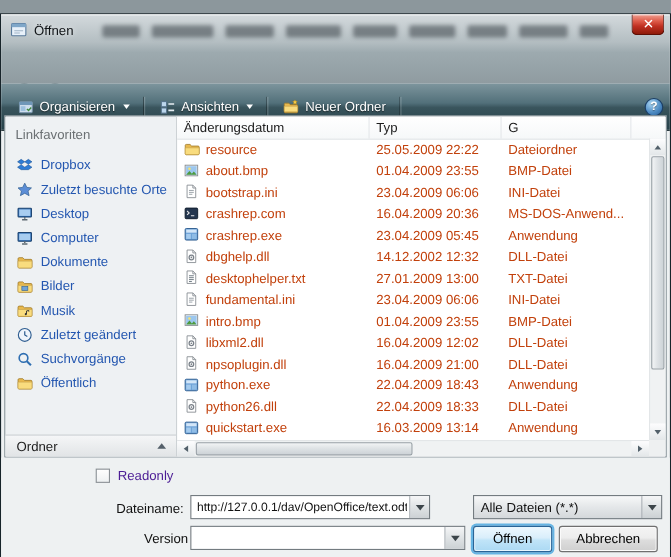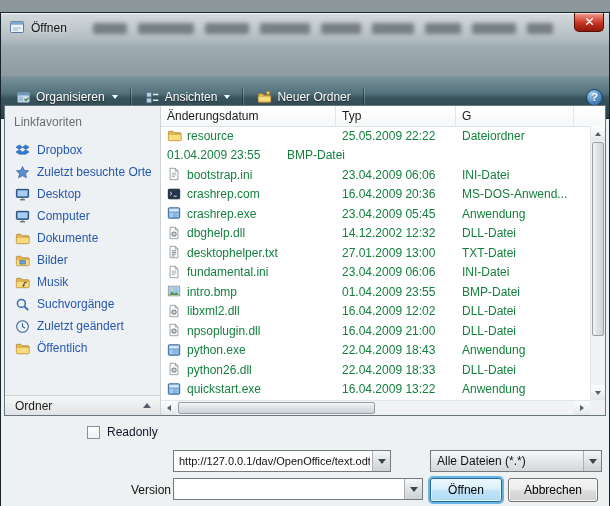--- a/index.html
+++ b/index.html
@@ -69,21 +69,21 @@
   .sb-item .sicon{width:15px;height:15px;display:flex;flex:0 0 auto;}
   .sb-footer{position:absolute;left:0;right:0;bottom:0;height:20px;background:linear-gradient(180deg,#f5f6f7,#e1e4e6);
     border-top:1px solid #ccd1d4;display:flex;align-items:center;padding-left:10px;color:#1d1d1d;box-sizing:border-box;}
   .sb-footer .chev-up{margin-left:auto;margin-right:9px;width:0;height:0;border-left:4px solid transparent;border-right:4px solid transparent;border-bottom:5px solid #55606a;}
 
   .filearea{flex:1;position:relative;border-left:1px solid #cdd2d5;background:#fff;overflow:hidden;}
   .cols{display:flex;height:20px;background:linear-gradient(180deg,#ffffff,#f6f8f9);border-bottom:1px solid #dfe3e6;}
   .col{box-sizing:border-box;padding:3px 0 0 6px;color:#1c1c1c;border-right:1px solid #e4e7ea;overflow:hidden;white-space:nowrap;}
   .col:nth-child(1){width:175px;} .col:nth-child(2){width:120px;} .col:nth-child(3){width:118px;} .col:nth-child(4){flex:1;border-right:none;}
   .rows{position:absolute;left:0;right:15px;top:20px;bottom:15px;overflow:hidden;}
-  .row{height:19.5px;display:flex;align-items:center;color:#15803d;}
+  .row{height:19.5px;display:flex;align-items:center;color:#c2410c;}
   .cell{box-sizing:border-box;padding-left:6px;white-space:nowrap;overflow:hidden;}
   .c-name{width:175px;display:flex;align-items:center;gap:5px;}
   .c-date{width:120px;} .c-type{width:118px;} .c-size{flex:1;}
   .ficon{width:15px;height:15px;display:flex;flex:0 0 auto;}
 
   
   .vscroll{position:absolute;top:20px;right:0;bottom:15px;width:15px;background:#f0f2f3;border-left:1px solid #e3e6e8;box-sizing:border-box;}
   .vs-up,.vs-down{position:absolute;left:0;right:0;height:15px;background:linear-gradient(180deg,#fdfdfe,#e3e7e9);display:flex;align-items:center;justify-content:center;}
   .vs-up{top:0;} .vs-down{bottom:0;}
   .vs-thumb{position:absolute;left:1px;right:1px;top:16px;height:70%;border:1px solid #98a0a6;border-radius:2px;
@@ -96,21 +96,21 @@
   .hs-left,.hs-right{position:absolute;top:0;bottom:0;width:16px;background:linear-gradient(180deg,#fdfdfe,#e3e7e9);display:flex;align-items:center;justify-content:center;}
   .hs-left{left:0;} .hs-right{right:0;}
   .hs-thumb{position:absolute;top:1px;bottom:1px;left:17px;width:195px;border:1px solid #98a0a6;border-radius:2px;
     background:linear-gradient(180deg,#f2f4f5,#dfe3e6 45%,#cdd3d7);}
   .sb-corner{position:absolute;right:0;bottom:0;width:15px;height:15px;background:#eef0f1;}
 
   
   .bottom{position:absolute;left:0;right:0;top:403px;bottom:0;background:#eef1f2;}
   .readonly{position:absolute;left:86px;top:9px;display:flex;align-items:center;gap:7px;}
   .checkbox{width:13px;height:13px;border:1px solid #8b9196;box-sizing:border-box;background:linear-gradient(180deg,#fefefe,#eef1f2);}
-  .readonly-label{color:#0f172a;text-align:right;}
+  .readonly-label{color:#4c1d95;text-align:right;}
   .flabel{position:absolute;width:108px;text-align:right;color:#111;}
   .lbl-filename{left:58px;top:39px;}
   .lbl-version{left:62px;top:67px;}
   .combo{position:absolute;height:22px;box-sizing:border-box;border:1px solid #737b80;background:#fff;display:flex;align-items:center;overflow:hidden;}
   .combo input{flex:1;border:0;outline:0;background:transparent;font:11px "Liberation Sans",sans-serif;color:#111;padding:0 2px 0 5px;min-width:0;}
   .combo-arrow{flex:0 0 auto;width:17px;height:100%;display:flex;align-items:center;justify-content:center;
     border-left:1px solid #aab0b5;background:linear-gradient(180deg,#f5f6f7,#dfe3e5 50%,#ccd1d4);}
   .cb-filename{left:172px;top:34px;width:218px;}
   .cb-version{left:172px;top:62px;width:250px;}
   .cb-filetype{left:429px;top:34px;width:172px;background:linear-gradient(180deg,#f7f8f9,#e4e7e9 50%,#d4d8db);}
@@ -328,35 +328,35 @@
                 <circle cx="9" cy="11.3" r="1" fill="#333"></circle>
                 <path d="M9.7 8.2l2.2-.5v1.2" stroke="#333" stroke-width=".9" fill="none"></path>
               </svg>
             </span>
             <span>Musik</span>
           </div>
 
           <div class="sb-item">
             <span class="sicon">
               <svg viewBox="0 0 16 16" width="15" height="15">
+                <circle cx="8" cy="8" r="6.2" fill="#eef4fb" stroke="#2f5e91" stroke-width="1.1"></circle>
+                <path d="M8 4.5V8l2.5 1.5" stroke="#2f5e91" fill="none" stroke-width="1.2"></path>
+              </svg>
+            </span>
+            <span>Zuletzt geändert</span>
+          </div>
+
+          <div class="sb-item">
+            <span class="sicon">
+              <svg viewBox="0 0 16 16" width="15" height="15">
                 <circle cx="6.8" cy="6.8" r="4.2" fill="none" stroke="#2f6fb2" stroke-width="1.6"></circle>
                 <path d="M10 10l4 4" stroke="#2f6fb2" stroke-width="2"></path>
               </svg>
             </span>
             <span>Suchvorgänge</span>
-          </div>
-
-          <div class="sb-item">
-            <span class="sicon">
-              <svg viewBox="0 0 16 16" width="15" height="15">
-                <circle cx="8" cy="8" r="6.2" fill="#eef4fb" stroke="#2f5e91" stroke-width="1.1"></circle>
-                <path d="M8 4.5V8l2.5 1.5" stroke="#2f5e91" fill="none" stroke-width="1.2"></path>
-              </svg>
-            </span>
-            <span>Zuletzt geändert</span>
           </div>
 
           <div class="sb-item">
             <span class="sicon">
               <svg viewBox="0 0 16 16" width="15" height="15">
                 <path d="M1.5 4.5c0-.6.4-1 1-1h3.6l1.6 1.6h6.3c.6 0 1 .4 1 1v6.4c0 .6-.4 1-1 1H2.5c-.6 0-1-.4-1-1z" fill="#e9b94e" stroke="#a07c2c" stroke-width=".8"></path>
                 <path d="M1.5 6.8h13.5v5.6c0 .6-.4 1-1 1H2.5c-.6 0-1-.4-1-1z" fill="#f9dc7e" stroke="#c4a04a" stroke-width=".6"></path>
               </svg>
             </span>
             <span>Öffentlich</span>
@@ -392,20 +392,31 @@
                 </svg>
               </span>
               <span>resource</span>
             </span>
             <span class="cell c-date">25.05.2009 22:22</span>
             <span class="cell c-type">Dateiordner</span>
             <span class="cell c-size"></span>
           </div>
 
           <div class="row">
+            <span class="cell c-name">
+              <span class="ficon">
+                <svg viewBox="0 0 16 16" width="14" height="14">
+                  <rect x="1.5" y="2.5" width="13" height="11" fill="#fff" stroke="#8a9094"></rect>
+                  <rect x="2.5" y="3.5" width="11" height="9" fill="#9cc7ee"></rect>
+                  <circle cx="6" cy="6.3" r="1.3" fill="#f7e26b"></circle>
+                  <path d="M2.5 12.5l3.5-4 2.5 3 2-2.4 3 3.4z" fill="#4e9a3f"></path>
+                </svg>
+              </span>
+              <span>about.bmp</span>
+            </span>
             <span class="cell c-date">01.04.2009 23:55</span>
             <span class="cell c-type">BMP-Datei</span>
             <span class="cell c-size"></span>
           </div>
 
           <div class="row">
             <span class="cell c-name">
               <span class="ficon">
                 <svg viewBox="0 0 16 16" width="14" height="14">
                   <path d="M3.5 1.5h6l3 3v10h-9z" fill="#fff" stroke="#848a90" stroke-width=".9"></path>
@@ -592,21 +603,21 @@
               <span class="ficon">
                 <svg viewBox="0 0 16 16" width="14" height="14">
                   <rect x="1.5" y="2" width="13" height="12" rx="1.2" fill="#6fa3d8" stroke="#2f5e91"></rect>
                   <rect x="2.6" y="3.1" width="10.8" height="3.2" fill="#d3e6f8"></rect>
                   <rect x="2.6" y="7.6" width="4.8" height="5.2" fill="#a5cbee"></rect>
                   <rect x="8.6" y="7.6" width="4.8" height="5.2" fill="#8fbce6"></rect>
                 </svg>
               </span>
               <span>quickstart.exe</span>
             </span>
-            <span class="cell c-date">16.04.2009 13:22</span>
+            <span class="cell c-date">16.03.2009 13:14</span>
             <span class="cell c-type">Anwendung</span>
             <span class="cell c-size"></span>
           </div>
 
       </div>
 
       <div class="vscroll">
         <div class="vs-up">
             <span class="tri-u"></span>
           </div>
@@ -628,20 +639,21 @@
     </div>
   </div>
 
   <div class="bottom">
 
     <div class="readonly">
       <span class="checkbox"></span>
       <span class="readonly-label">Readonly</span>
     </div>
 
+    <span class="flabel lbl-filename">Dateiname:</span>
     <div class="combo cb-filename">
       <input type="text" value="http://127.0.0.1/dav/OpenOffice/text.odt" style="">
       <span class="combo-arrow">
           <span class="tri-down"></span>
         </span>
     </div>
 
     <div class="combo cb-filetype">
       <span class="ft-text">Alle Dateien (*.*)</span>
       <span class="combo-arrow">

